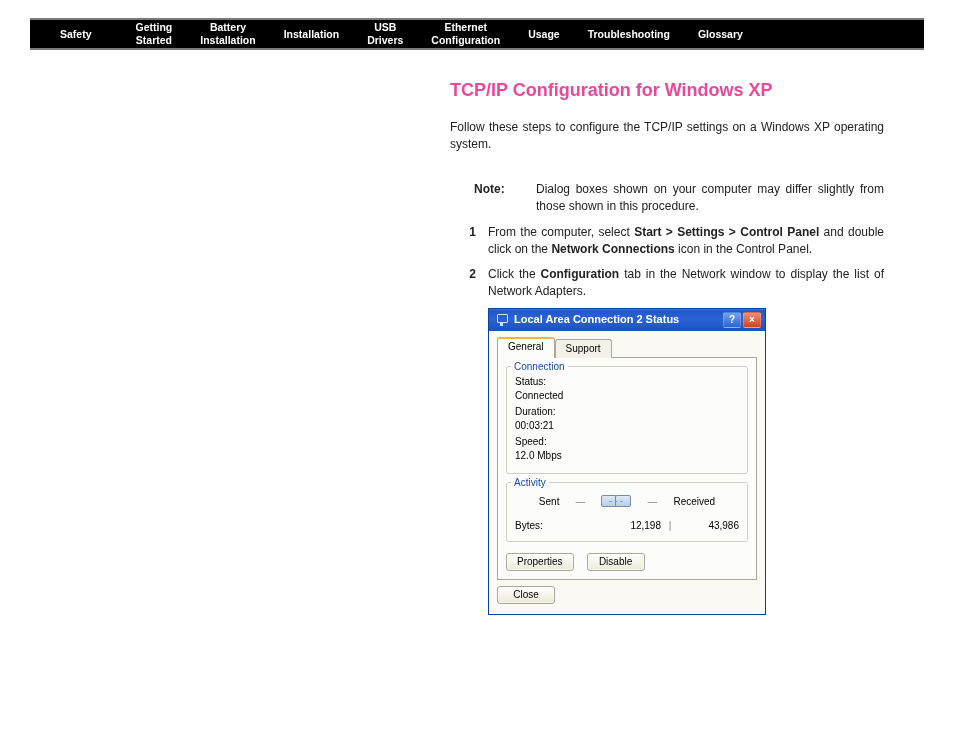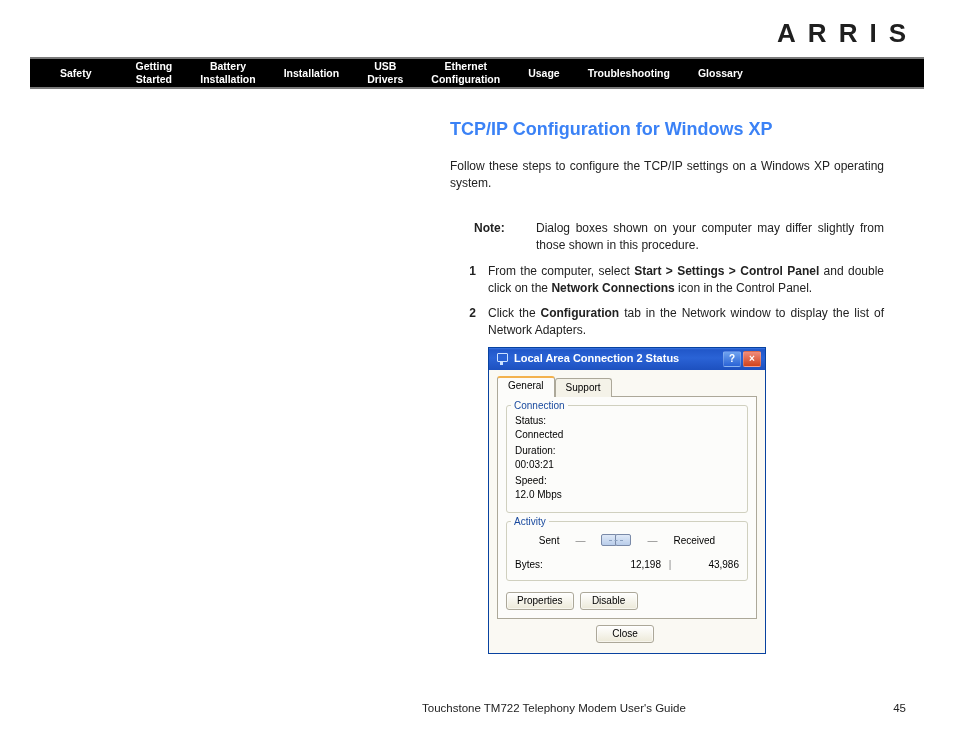--- a/index.html
+++ b/index.html
@@ -48,21 +48,21 @@
   .nav-item.wide { padding: 3px 30px; }
   .content {
     padding: 28px 40px 0 420px;
     font-size: 12px;
     line-height: 1.4;
   }
   .heading {
     font-size: 18px;
     font-weight: bold;
     margin-bottom: 16px;
-    color: #3b82f6;
+    color: #ec4899;
   }
   .intro { margin-bottom: 28px; text-align: justify; }
   .note-row { display: flex; margin-bottom: 10px; margin-left: 24px; }
   .note-label { font-weight: bold; width: 62px; flex-shrink: 0; }
   .note-text { flex: 1; text-align: justify; }
   .step-row { display: flex; margin-bottom: 8px; }
   .step-num { width: 38px; text-align: right; font-weight: bold; padding-right: 12px; flex-shrink: 0; }
   .step-text { flex: 1; text-align: justify; }
   .step-text b { font-weight: bold; }
 
@@ -185,50 +185,49 @@
   .xp-act-icon .mon.right { right: 0; top: 4px; }
   .xp-act-icon .dash {
     position: absolute;
     left: 8px; right: 8px; top: 10px;
     border-top: 1px dashed #8aa0c0;
   }
   .xp-row { display: flex; justify-content: space-between; align-items: center; }
   .xp-row .k { flex: 1; }
   .xp-row .v { width: 60px; text-align: right; }
   .xp-row .sep { width: 18px; text-align: center; color: #888; }
-  .xp-btnrow { display: flex; gap: 6px; margin-top: 11px; }
+  .xp-btnrow { display: flex; gap: 13px; margin-top: 11px; }
   .xp-btn {
     padding: 1px 10px;
     border: 1px solid #aca899;
     background: linear-gradient(to bottom, #fff, #ece9d8);
     border-radius: 3px;
     font-size: 10px;
     cursor: pointer;
     min-width: 58px;
     text-align: center;
     box-shadow: inset 0 0 0 1px #fff8;
   }
-  .xp-footer { display: flex; justify-content: center; padding: 6px 4px 2px 0; }
+  .xp-footer { display: flex; justify-content: flex-start; padding: 6px 4px 2px 0; }
 
   .page-footer {
     position: absolute;
     bottom: 24px;
     left: 0; right: 0;
     display: flex;
     font-size: 11.5px;
     color: #222;
   }
   .page-footer .ftitle { margin-left: 422px; }
   .page-footer .pnum { position: absolute; right: 48px; }
 </style>
 </head>
 <body>
 
 <div class="page">
-  <div class="brand">ARRIS</div>
 
   <div class="navbar">
     <div class="nav-item wide">Safety</div>
     <div class="nav-item">Getting
 Started</div>
     <div class="nav-item">Battery
 Installation</div>
     <div class="nav-item">Installation</div>
     <div class="nav-item">USB
 Drivers</div>
@@ -318,17 +317,13 @@
           </div>
         </div>
         <div class="xp-footer">
           <div class="xp-btn">Close</div>
         </div>
       </div>
     </div>
 
   </div>
 
-  <div class="page-footer">
-    <span class="ftitle">Touchstone TM722 Telephony Modem User's Guide</span>
-    <span class="pnum">45</span>
-  </div>
 </div>
 
 </body></html>

